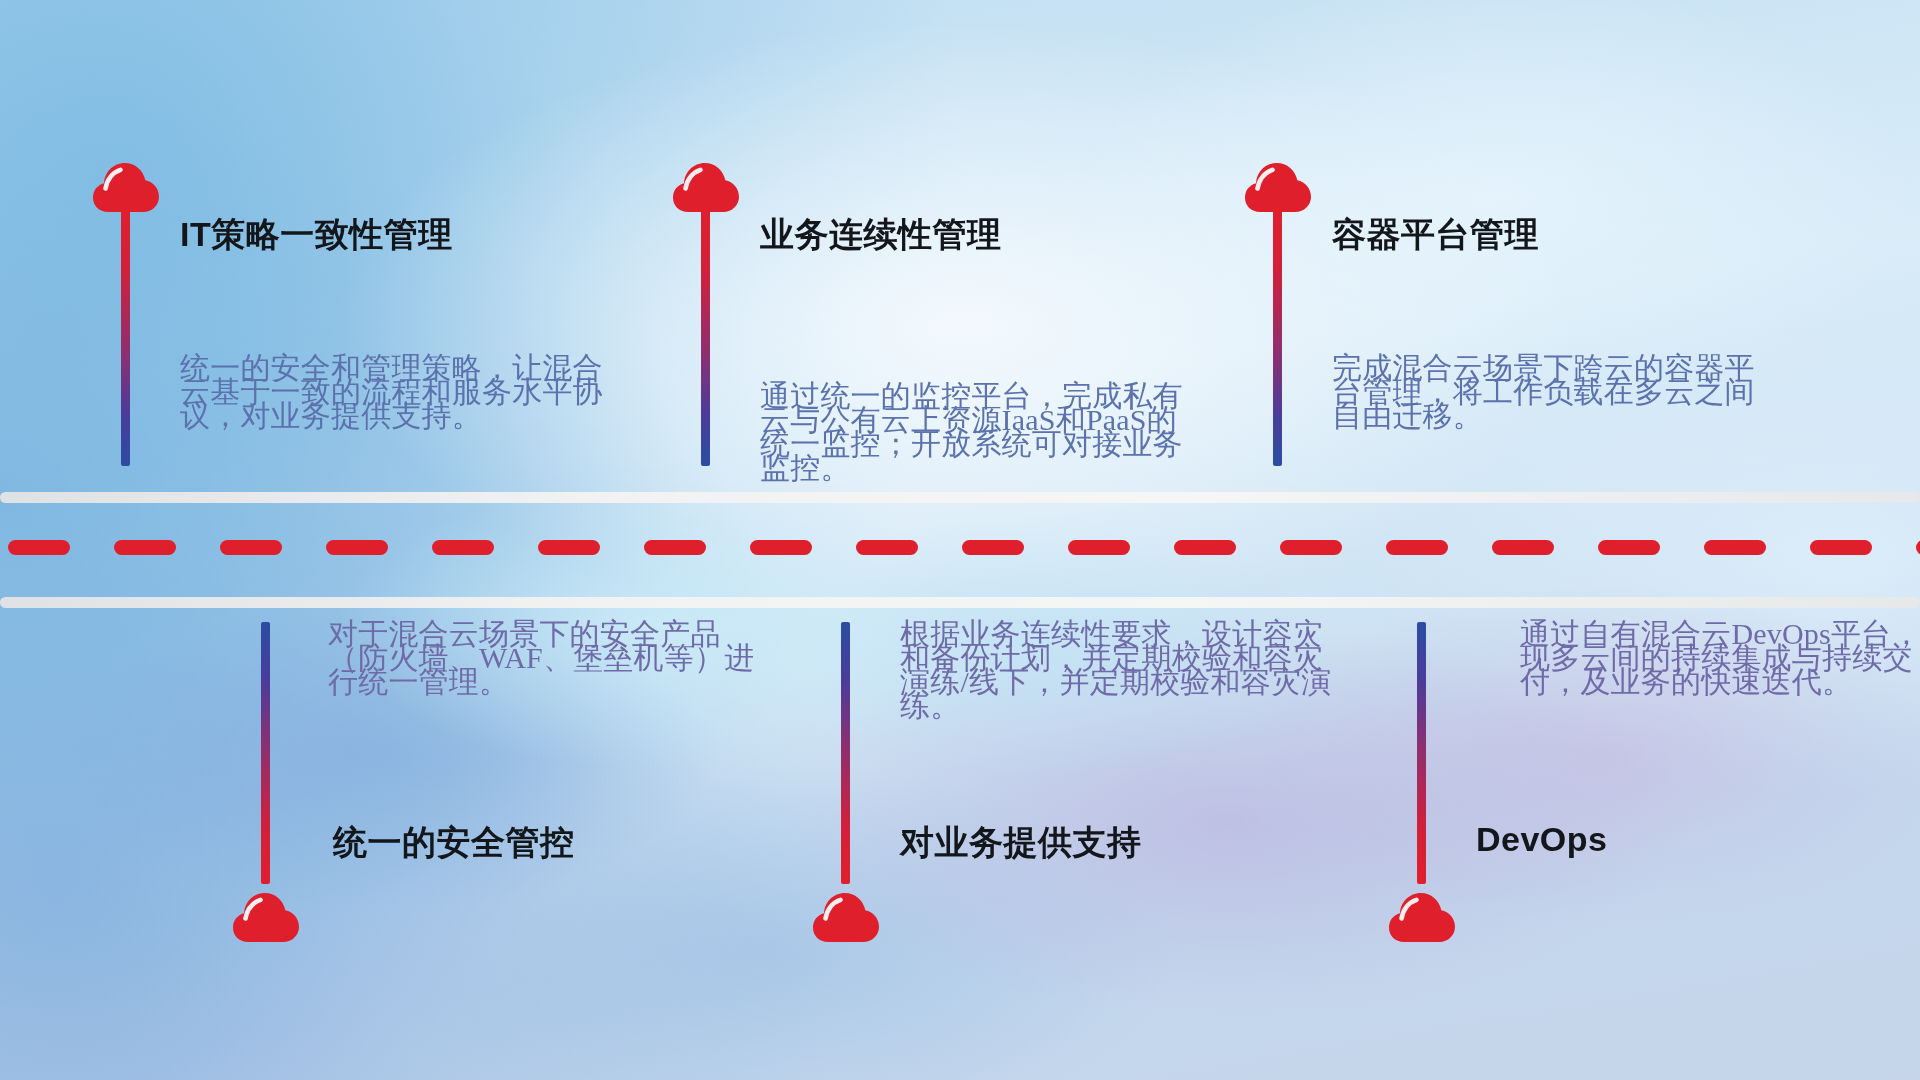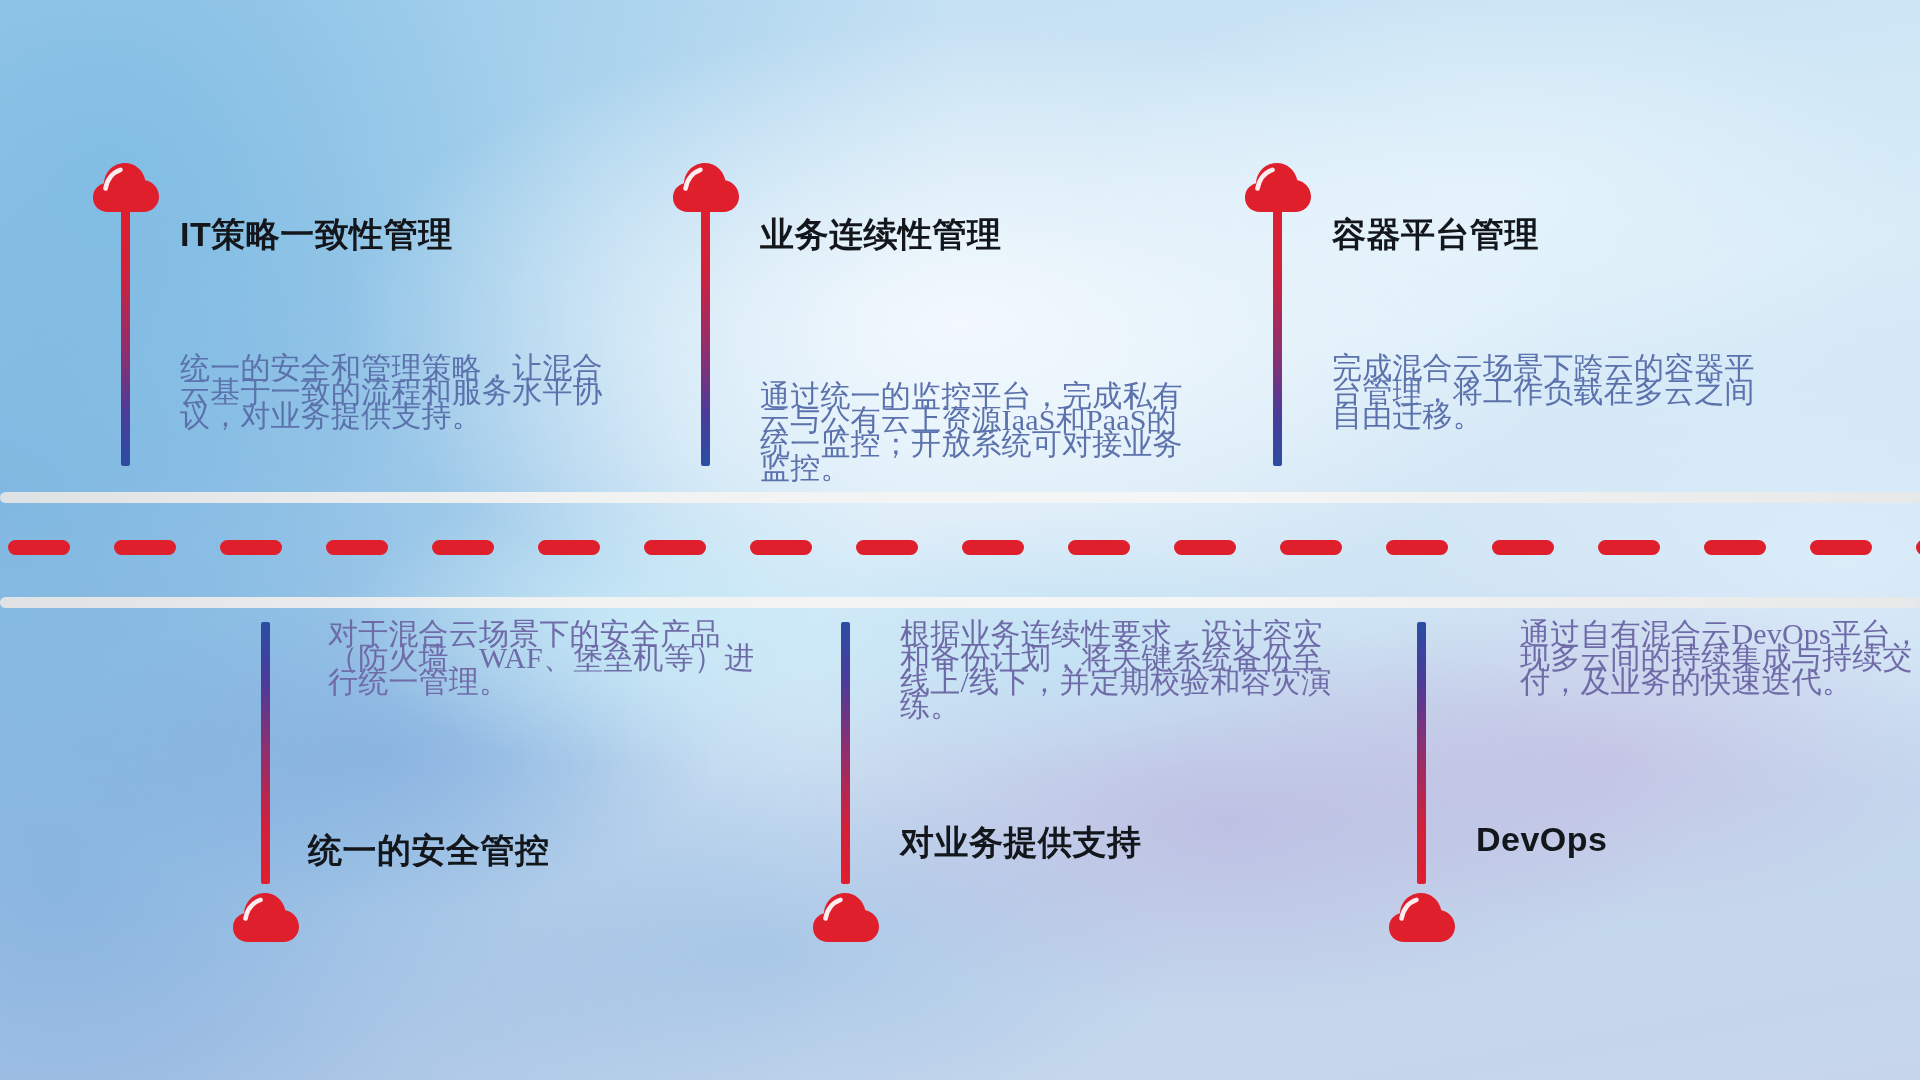--- a/index.html
+++ b/index.html
@@ -226,34 +226,34 @@
     <div class="stem stem-bottom" style="left:29px;"></div>
     <div class="cloud" style="left:0;">
       <svg viewBox="0 0 68 54" width="68" height="54" aria-hidden="true">
         <path d="M16.5 52 C6.5 52 1 45.5 1 37.5 C1 30.5 5.5 24.8 12 23.2
                  C12.6 11.8 21.6 3 32.8 3 C43 3 51.5 10.4 53.3 20.3
                  C61.2 21.9 67 28.6 67 36.8 C67 45.4 60.2 52 51.3 52 Z" fill="#e01f2d"></path>
         <path d="M13.5 28.5 C15.2 19 20.8 12.5 28.5 9.8" stroke="#ffffff" stroke-width="4.6" stroke-linecap="round" fill="none" opacity="0.92"></path>
       </svg>
     </div>
     <div class="body-text violet" style="left:96px;">对于混合云场景下的安全产品（防火墙、WAF、堡垒机等）进行统一管理。</div>
-    <div class="heading" style="left:76px;margin-top:8px;">统一的安全管控</div>
+    <div class="heading" style="left:101px;">统一的安全管控</div>
   </div>
 
   <div class="col col-bot" style="left:812px;">
     <div class="stem stem-bottom" style="left:29px;"></div>
     <div class="cloud" style="left:0;">
       <svg viewBox="0 0 68 54" width="68" height="54" aria-hidden="true">
         <path d="M16.5 52 C6.5 52 1 45.5 1 37.5 C1 30.5 5.5 24.8 12 23.2
                  C12.6 11.8 21.6 3 32.8 3 C43 3 51.5 10.4 53.3 20.3
                  C61.2 21.9 67 28.6 67 36.8 C67 45.4 60.2 52 51.3 52 Z" fill="#e01f2d"></path>
         <path d="M13.5 28.5 C15.2 19 20.8 12.5 28.5 9.8" stroke="#ffffff" stroke-width="4.6" stroke-linecap="round" fill="none" opacity="0.92"></path>
       </svg>
     </div>
-    <div class="body-text violet" style="left:88px;">根据业务连续性要求，设计容灾和备份计划，将关键系统备份至线上/线下，并定期校验和容灾演练。</div>
+    <div class="body-text violet" style="left:88px;">根据业务连续性要求，设计容灾和备份计划，并定期校验和容灾演练/线下，并定期校验和容灾演练。</div>
     <div class="heading" style="left:88px;">对业务提供支持</div>
   </div>
 
   <div class="col col-bot" style="left:1388px;">
     <div class="stem stem-bottom" style="left:29px;"></div>
     <div class="cloud" style="left:0;">
       <svg viewBox="0 0 68 54" width="68" height="54" aria-hidden="true">
         <path d="M16.5 52 C6.5 52 1 45.5 1 37.5 C1 30.5 5.5 24.8 12 23.2
                  C12.6 11.8 21.6 3 32.8 3 C43 3 51.5 10.4 53.3 20.3
                  C61.2 21.9 67 28.6 67 36.8 C67 45.4 60.2 52 51.3 52 Z" fill="#e01f2d"></path>

